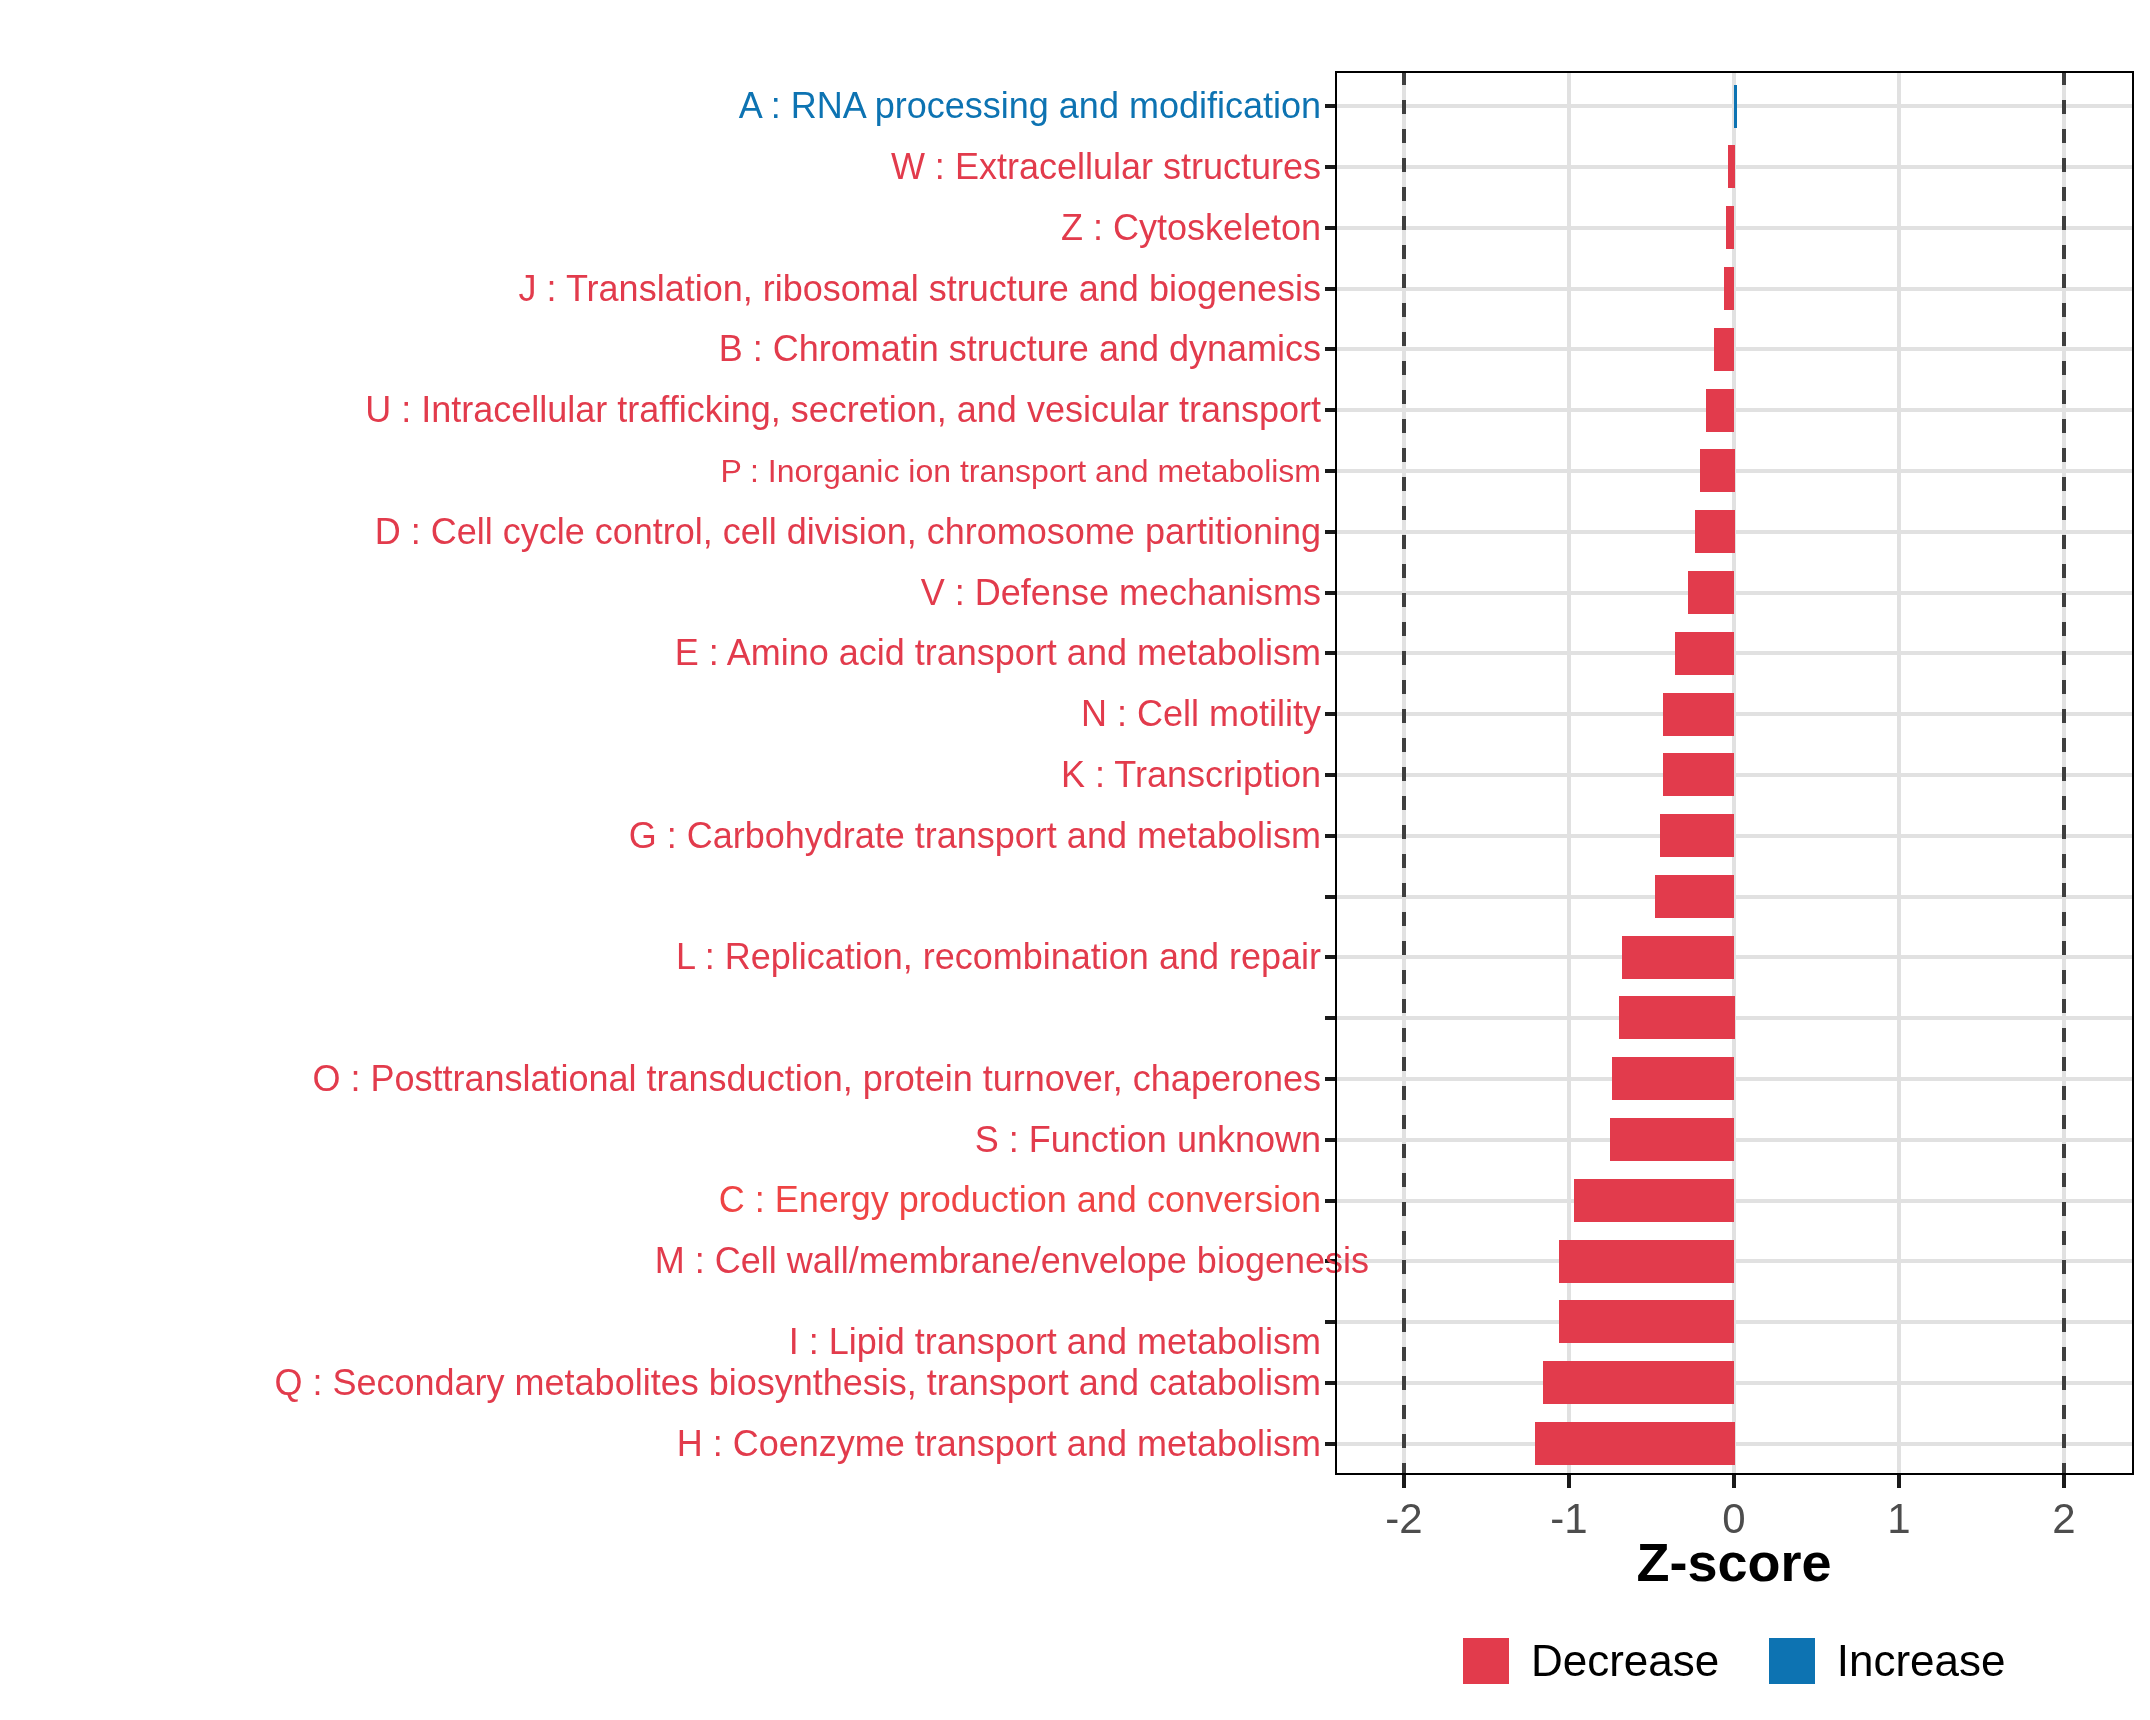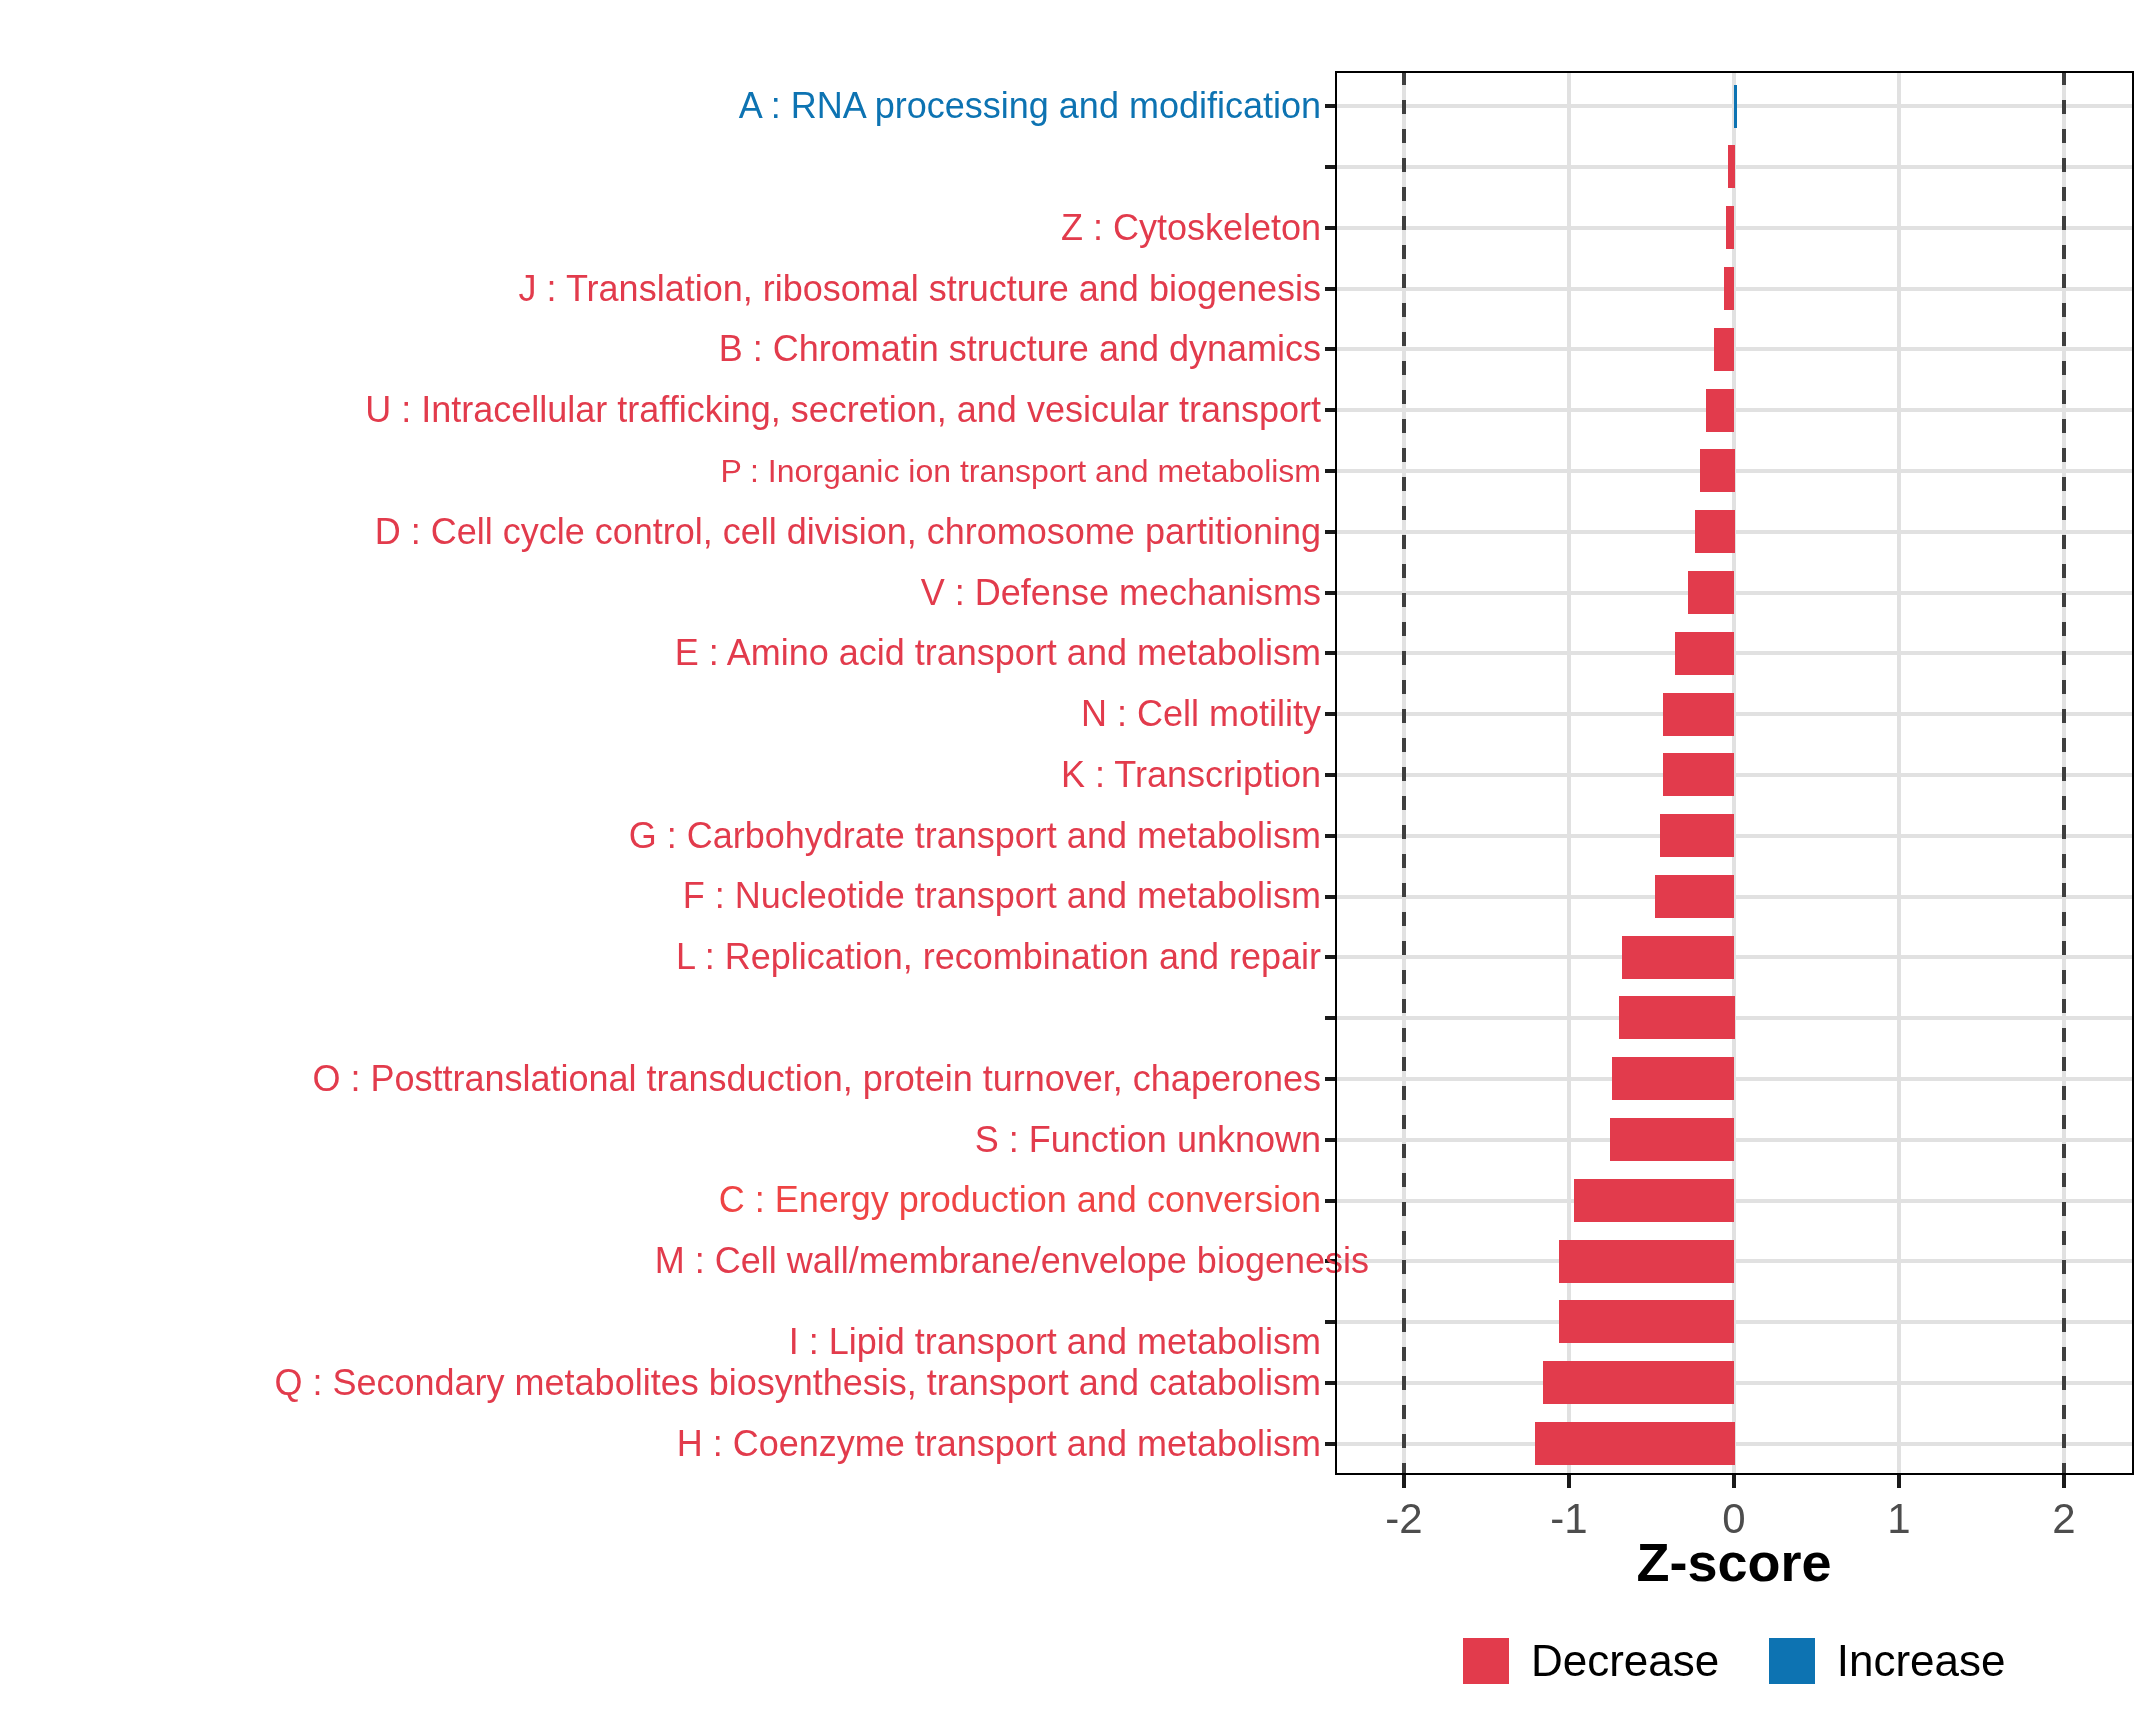--- a/index.html
+++ b/index.html
@@ -118,20 +118,21 @@
     <div style="position: absolute; left: 1612px; top: 1057px; width: 122px; height: 43px; background: rgb(226, 59, 76);"></div>
     <div style="position: absolute; left: 1610px; top: 1118px; width: 124px; height: 43px; background: rgb(226, 59, 76);"></div>
     <div style="position: absolute; left: 1574px; top: 1179px; width: 160px; height: 43px; background: rgb(226, 59, 76);"></div>
     <div style="position: absolute; left: 1559px; top: 1240px; width: 175px; height: 43px; background: rgb(226, 59, 76);"></div>
     <div style="position: absolute; left: 1559px; top: 1300px; width: 175px; height: 43px; background: rgb(226, 59, 76);"></div>
     <div style="position: absolute; left: 1543px; top: 1361px; width: 191px; height: 43px; background: rgb(226, 59, 76);"></div>
     <div style="position: absolute; left: 1535px; top: 1422px; width: 200px; height: 43px; background: rgb(226, 59, 76);"></div>
     <div style="position: absolute; left: 1325px; top: 104px; width: 10px; height: 3.6px; background: rgb(26, 26, 26);"></div>
     <div style="position: absolute; right: 830px; top: 83px; height: 46px; line-height: 46px; font-size: 36px; white-space: nowrap; color: rgb(13, 115, 178);">A : RNA processing and modification</div>
     <div style="position: absolute; left: 1325px; top: 165px; width: 10px; height: 3.6px; background: rgb(26, 26, 26);"></div>
+    <div style="position: absolute; right: 830px; top: 144px; height: 46px; line-height: 46px; font-size: 36px; white-space: nowrap; color: rgb(226, 59, 76);">W : Extracellular structures</div>
     <div style="position: absolute; left: 1325px; top: 226px; width: 10px; height: 3.6px; background: rgb(26, 26, 26);"></div>
     <div style="position: absolute; right: 830px; top: 205px; height: 46px; line-height: 46px; font-size: 36px; white-space: nowrap; color: rgb(226, 59, 76);">Z : Cytoskeleton</div>
     <div style="position: absolute; left: 1325px; top: 287px; width: 10px; height: 3.6px; background: rgb(26, 26, 26);"></div>
     <div style="position: absolute; right: 830px; top: 266px; height: 46px; line-height: 46px; font-size: 36px; white-space: nowrap; color: rgb(226, 59, 76);">J : Translation, ribosomal structure and biogenesis</div>
     <div style="position: absolute; left: 1325px; top: 347px; width: 10px; height: 3.6px; background: rgb(26, 26, 26);"></div>
     <div style="position: absolute; right: 830px; top: 326px; height: 46px; line-height: 46px; font-size: 36px; white-space: nowrap; color: rgb(226, 59, 76);">B : Chromatin structure and dynamics</div>
     <div style="position: absolute; left: 1325px; top: 408px; width: 10px; height: 3.6px; background: rgb(26, 26, 26);"></div>
     <div style="position: absolute; right: 830px; top: 387px; height: 46px; line-height: 46px; font-size: 36px; white-space: nowrap; color: rgb(226, 59, 76);">U : Intracellular trafficking, secretion, and vesicular transport</div>
     <div style="position: absolute; left: 1325px; top: 469px; width: 10px; height: 3.6px; background: rgb(26, 26, 26);"></div>
     <div style="position: absolute; right: 830px; top: 448px; height: 46px; line-height: 46px; font-size: 32px; white-space: nowrap; color: rgb(226, 59, 76);">P : Inorganic ion transport and metabolism</div>
@@ -141,21 +142,20 @@
     <div style="position: absolute; right: 830px; top: 570px; height: 46px; line-height: 46px; font-size: 36px; white-space: nowrap; color: rgb(226, 59, 76);">V : Defense mechanisms</div>
     <div style="position: absolute; left: 1325px; top: 651px; width: 10px; height: 3.6px; background: rgb(26, 26, 26);"></div>
     <div style="position: absolute; right: 830px; top: 630px; height: 46px; line-height: 46px; font-size: 36px; white-space: nowrap; color: rgb(226, 59, 76);">E : Amino acid transport and metabolism</div>
     <div style="position: absolute; left: 1325px; top: 712px; width: 10px; height: 3.6px; background: rgb(26, 26, 26);"></div>
     <div style="position: absolute; right: 830px; top: 691px; height: 46px; line-height: 46px; font-size: 36px; white-space: nowrap; color: rgb(226, 59, 76);">N : Cell motility</div>
     <div style="position: absolute; left: 1325px; top: 773px; width: 10px; height: 3.6px; background: rgb(26, 26, 26);"></div>
     <div style="position: absolute; right: 830px; top: 752px; height: 46px; line-height: 46px; font-size: 36px; white-space: nowrap; color: rgb(226, 59, 76);">K : Transcription</div>
     <div style="position: absolute; left: 1325px; top: 834px; width: 10px; height: 3.6px; background: rgb(26, 26, 26);"></div>
     <div style="position: absolute; right: 830px; top: 813px; height: 46px; line-height: 46px; font-size: 36px; white-space: nowrap; color: rgb(226, 59, 76);">G : Carbohydrate transport and metabolism</div>
     <div style="position: absolute; left: 1325px; top: 895px; width: 10px; height: 3.6px; background: rgb(26, 26, 26);"></div>
-    <div style="position: absolute; right: 830px; top: 873px; height: 46px; line-height: 46px; font-size: 36px; white-space: nowrap; color: rgb(226, 59, 76);">F : Nucleotide transport and metabolism</div>
     <div style="position: absolute; left: 1325px; top: 955px; width: 10px; height: 3.6px; background: rgb(26, 26, 26);"></div>
     <div style="position: absolute; right: 830px; top: 934px; height: 46px; line-height: 46px; font-size: 36px; white-space: nowrap; color: rgb(226, 59, 76);">L : Replication, recombination and repair</div>
     <div style="position: absolute; left: 1325px; top: 1016px; width: 10px; height: 3.6px; background: rgb(26, 26, 26);"></div>
     <div style="position: absolute; left: 1325px; top: 1077px; width: 10px; height: 3.6px; background: rgb(26, 26, 26);"></div>
     <div style="position: absolute; right: 830px; top: 1056px; height: 46px; line-height: 46px; font-size: 36px; white-space: nowrap; color: rgb(226, 59, 76);">O : Posttranslational transduction, protein turnover, chaperones</div>
     <div style="position: absolute; left: 1325px; top: 1138px; width: 10px; height: 3.6px; background: rgb(26, 26, 26);"></div>
     <div style="position: absolute; right: 830px; top: 1117px; height: 46px; line-height: 46px; font-size: 36px; white-space: nowrap; color: rgb(226, 59, 76);">S : Function unknown</div>
     <div style="position: absolute; left: 1325px; top: 1199px; width: 10px; height: 3.6px; background: rgb(26, 26, 26);"></div>
     <div style="position: absolute; right: 830px; top: 1177px; height: 46px; line-height: 46px; font-size: 36px; white-space: nowrap; color: #ef4444;">C : Energy production and conversion</div>
     <div style="position: absolute; left: 1325px; top: 1259px; width: 10px; height: 3.6px; background: rgb(26, 26, 26);"></div>

